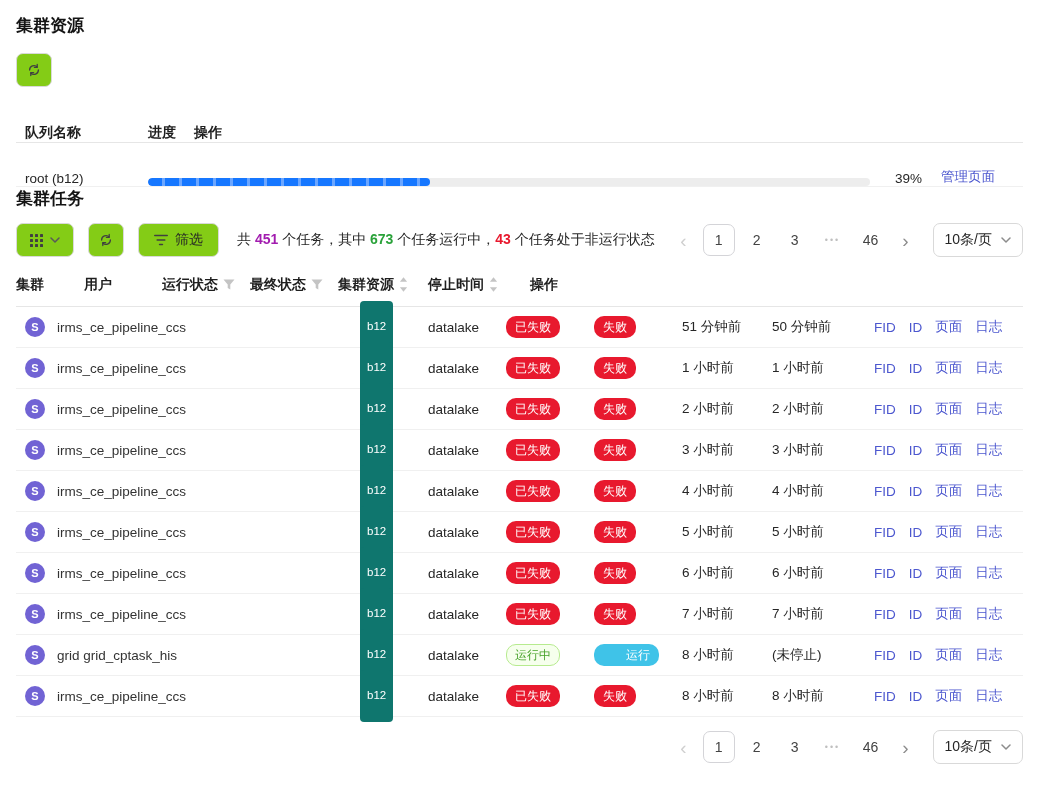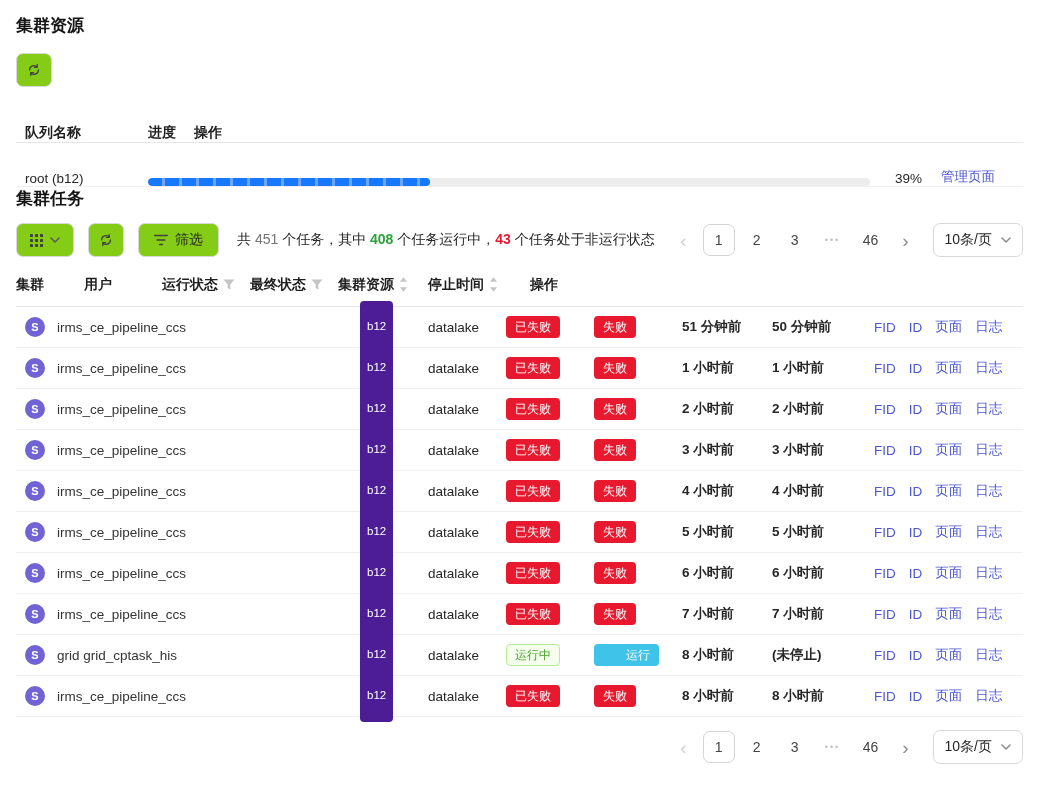--- a/index.html
+++ b/index.html
@@ -41,21 +41,21 @@
   .progress-track { height: 8px; background: #ededed; border-radius: 4px; overflow: hidden; }
   .progress-fill {
     height: 100%; border-radius: 4px; width: 0;
     background: repeating-linear-gradient(90deg, #1677ff 0 14px, #6ba6ff 14px 17px);
   }
   .link { color: #4c57cf; text-decoration: none; cursor: pointer; font-size: 13.5px; }
 
   
   .toolbar { display: flex; align-items: center; gap: 14px; margin-top: 13px; }
   .summary { font-size: 14px; color: #262626; margin-left: 4px; white-space: nowrap; }
-  .summary .n-blue { color: #737373; font-weight: 400; }
+  .summary .n-blue { color: #a21caf; font-weight: 700; }
   .summary .n-green { color: #2aa23a; font-weight: 700; }
   .summary .n-red { color: #e8192e; font-weight: 700; }
   .toolbar-right { margin-left: auto; display: flex; align-items: center; gap: 14px; }
 
   
   .pagination { display: flex; align-items: center; gap: 6px; }
   .pg-item {
     min-width: 32px; height: 32px; display: inline-flex; align-items: center;
     justify-content: center; font-size: 14px; color: #434343; cursor: pointer; border-radius: 7px;
   }
@@ -87,26 +87,26 @@
   .tt-actions { width: 149px; gap: 13px; }
   .t-head .tc { gap: 5px; }
 
   .avatar {
     width: 20px; height: 20px; border-radius: 50%; background: #7163d4;
     color: #fff; font-size: 11px; font-weight: 700;
     display: inline-flex; align-items: center; justify-content: center;
     margin-right: 12px; flex: none;
   }
   .task-name { color: #333; }
-  .cluster-tag { background: #4c1d95; color: #fff; font-size: 11.5px; padding: 20px 7px; border-radius: 4px; line-height: 1; }
-  .tag { display: inline-block; border-radius: 4px; font-size: 12px; line-height: 1; padding: 5px 9px; }
+  .cluster-tag { background: #0f766e; color: #fff; font-size: 11.5px; padding: 20px 7px; border-radius: 4px; line-height: 1; }
+  .tag { display: inline-block; border-radius: 10px; font-size: 12px; line-height: 1; padding: 5px 9px; }
   .tag-error { background: #e8192e; color: #fff; }
   .tag-success { background: #f6ffed; border: 1px solid #b7eb8f; color: #47a32a; padding: 4px 8px; }
   .tag-processing { background: #3fc3e8; color: #fff; padding-left: 32px; }
-  .time { font-weight: 700; color: #262626; }
+  .time { font-weight: 400; color: #262626; }
 
   .footer { display: flex; align-items: center; justify-content: flex-end; gap: 14px; margin-top: 13px; }
 
   svg { display: block; }
 </style>
 </head>
 <body>
 
 <div class="page">
 
@@ -182,21 +182,21 @@
       <span class="icn">
         <svg width="14" height="12" viewBox="0 0 14 12" stroke="#404040" stroke-width="1.6" stroke-linecap="round">
           <line x1="0.8" y1="1.5" x2="13.2" y2="1.5"></line>
             <line x1="3.2" y1="6" x2="10.8" y2="6"></line>
             <line x1="5.6" y1="10.5" x2="8.4" y2="10.5"></line>
         </svg>
       </span>
       <span>筛选</span>
     </button>
     <div class="summary">
-      <span>共 </span><span class="n-blue">451</span><span> 个任务，其中 </span><span class="n-green">408</span><span> 个任务运行中，</span><span class="n-red">43</span><span> 个任务处于非运行状态</span>
+      <span>共 </span><span class="n-blue">451</span><span> 个任务，其中 </span><span class="n-green">673</span><span> 个任务运行中，</span><span class="n-red">43</span><span> 个任务处于非运行状态</span>
     </div>
     <div class="toolbar-right">
       <div class="pagination">
           <span class="pg-arrow prev">‹</span>
           <span class="pg-item active">1</span>
           <span class="pg-item">2</span>
           <span class="pg-item">3</span>
           <span class="pg-item ellipsis">•••</span>
           <span class="pg-item">46</span>
           <span class="pg-arrow next">›</span>

